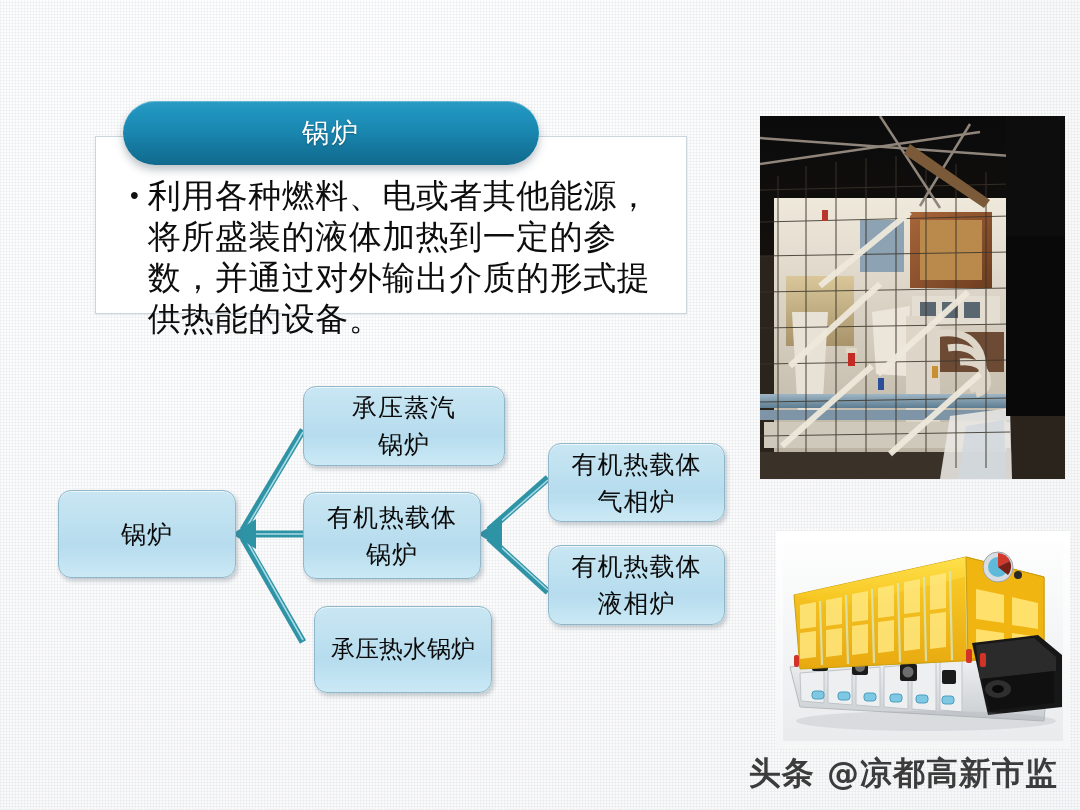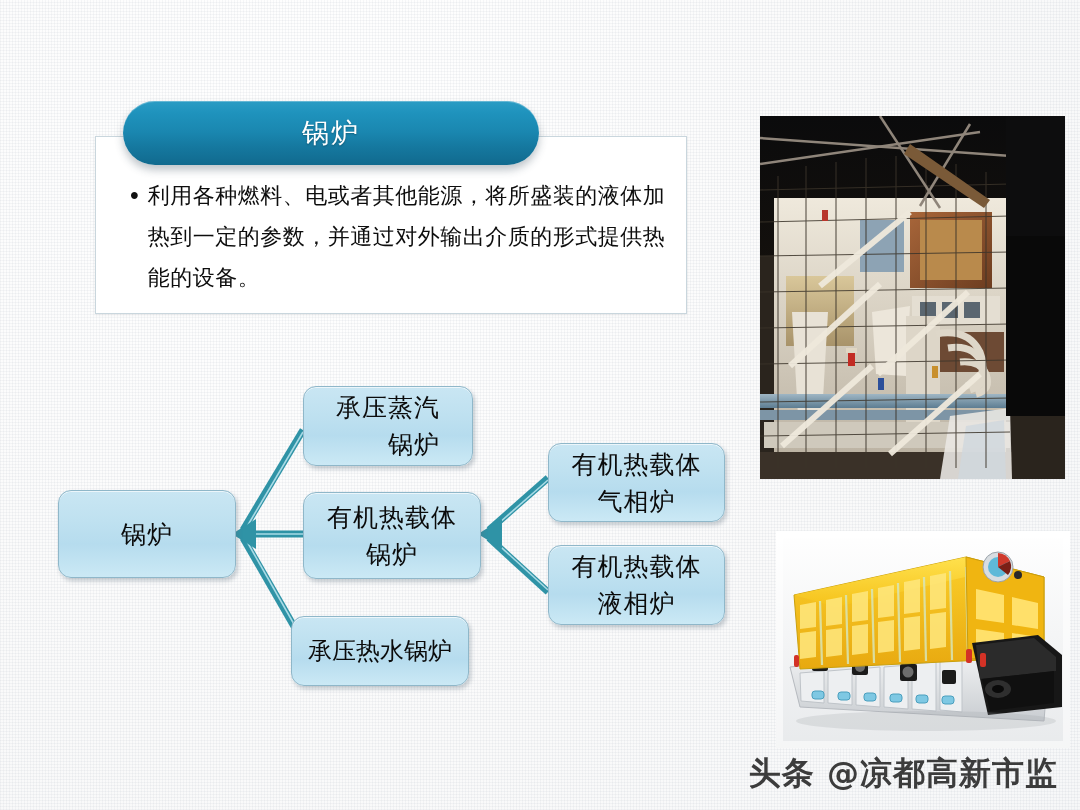--- a/index.html
+++ b/index.html
@@ -77,21 +77,21 @@
     align-items: flex-start;
   }
   #body-card .bullet-dot {
     flex: 0 0 auto;
     font-size: 25px;
     line-height: 41px;
     color: #111;
     margin-right: 9px;
   }
   #body-card .bullet-text {
-    font-size: 22px;
+    font-size: 33px;
     line-height: 41px;
     color: #0d0d0d;
     font-family: "DejaVu Sans", "Liberation Sans", sans-serif;
     letter-spacing: 0.5px;
   }
 
   
   .photo {
     position: absolute;
     overflow: hidden;
@@ -149,23 +149,23 @@
   }
   .node .node-label {
     font-size: 25px;
     line-height: 37px;
     color: #0b0b0b;
     font-family: "DejaVu Sans", "Liberation Sans", sans-serif;
     letter-spacing: 1px;
     white-space: pre-line;
   }
   #node-root     { left: 58px;  top: 490px; width: 178px; height: 88px; }
-  #node-steam    { left: 303px; top: 386px; width: 170px; height: 80px; text-align: right; }
+  #node-steam    { left: 303px; top: 386px; width: 202px; height: 80px; }
   #node-organic  { left: 303px; top: 492px; width: 178px; height: 87px; }
-  #node-hotwater { left: 291px; top: 606px; width: 178px; height: 70px; margin-top: 10px; }
+  #node-hotwater { left: 314px; top: 606px; width: 178px; height: 87px; }
   #node-gas      { left: 548px; top: 443px; width: 177px; height: 79px; }
   #node-liquid   { left: 548px; top: 545px; width: 177px; height: 80px; }
   #node-hotwater .node-label { font-size: 24px; letter-spacing: 0px; }
 
   
   #watermark {
     position: absolute;
     right: 22px;
     bottom: 14px;
     font-size: 32px;

